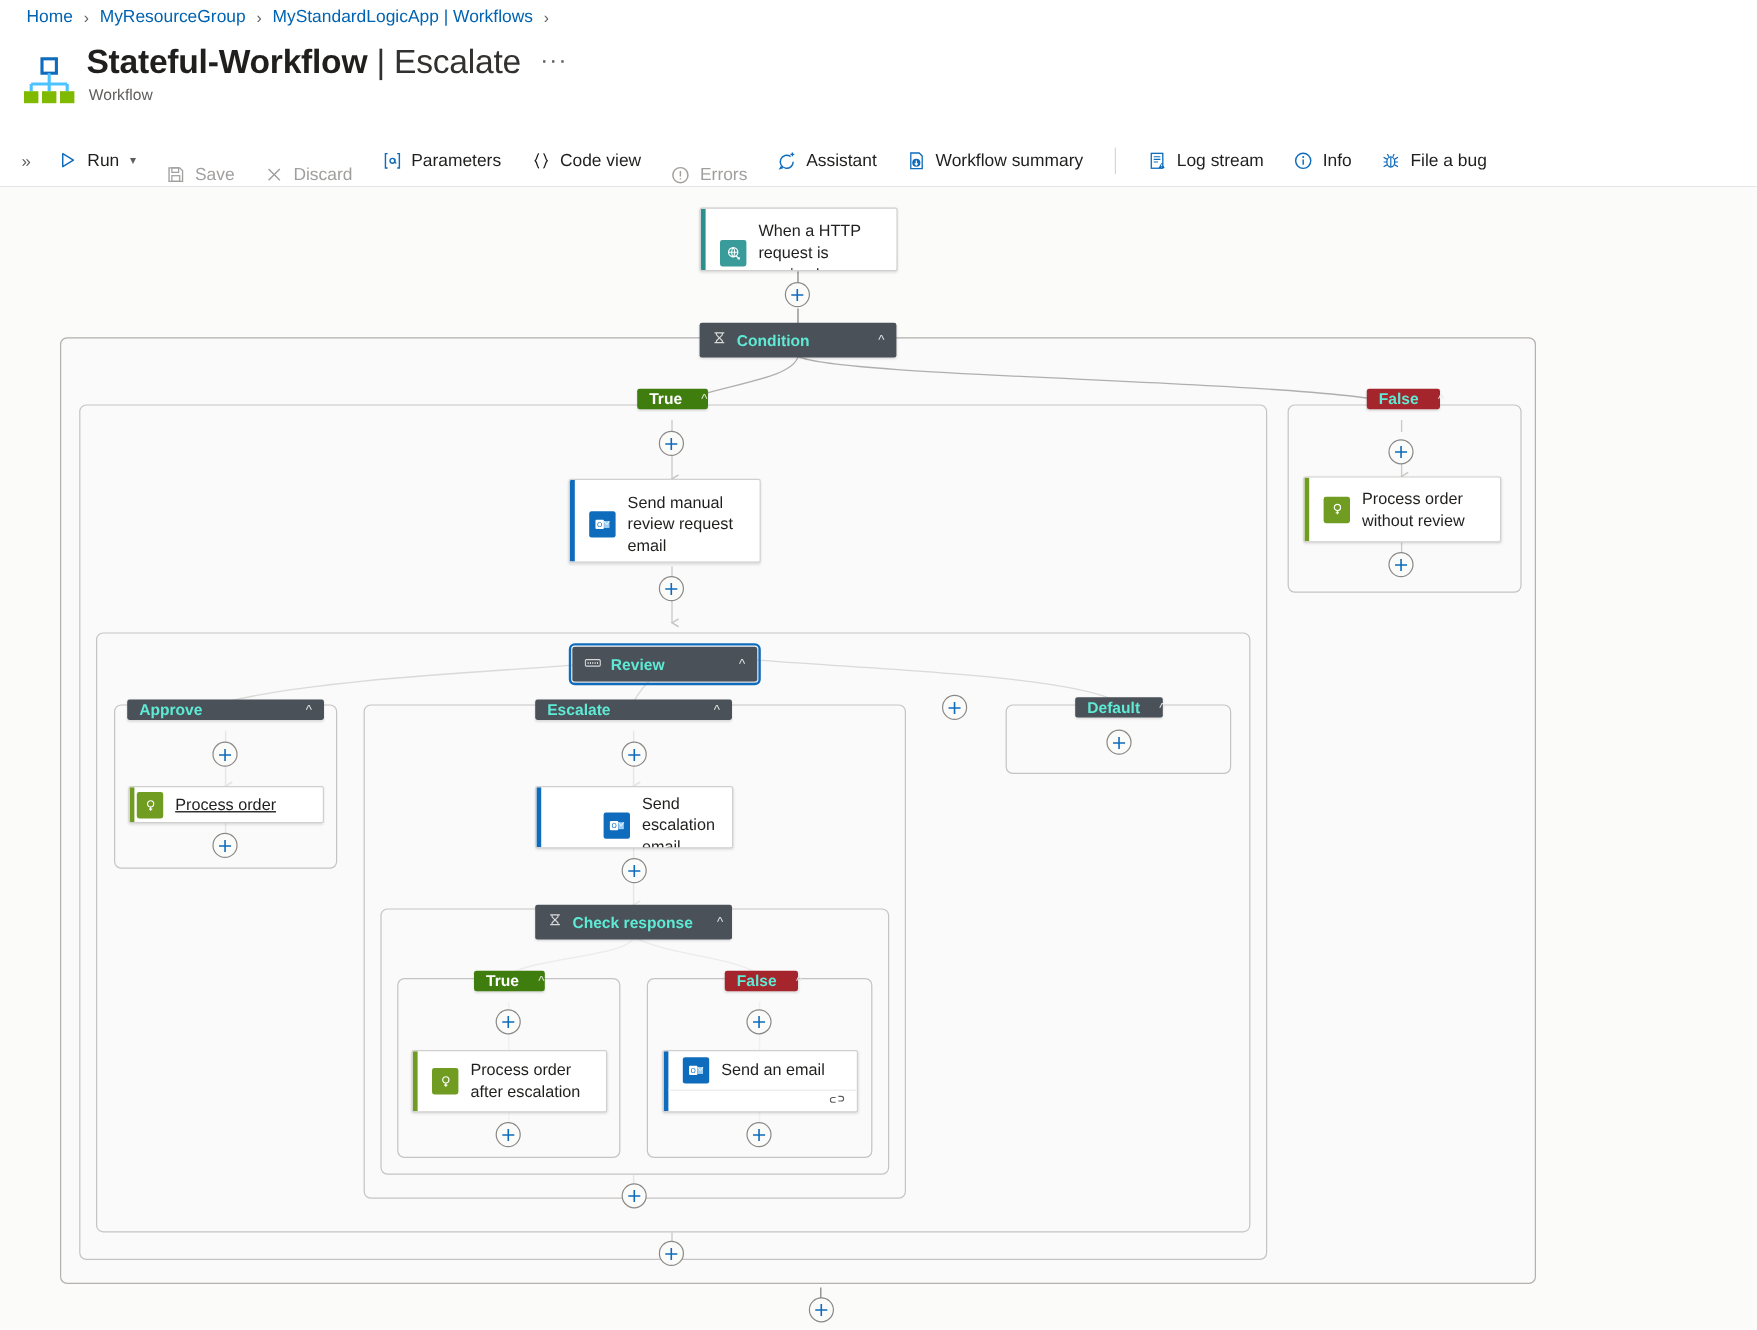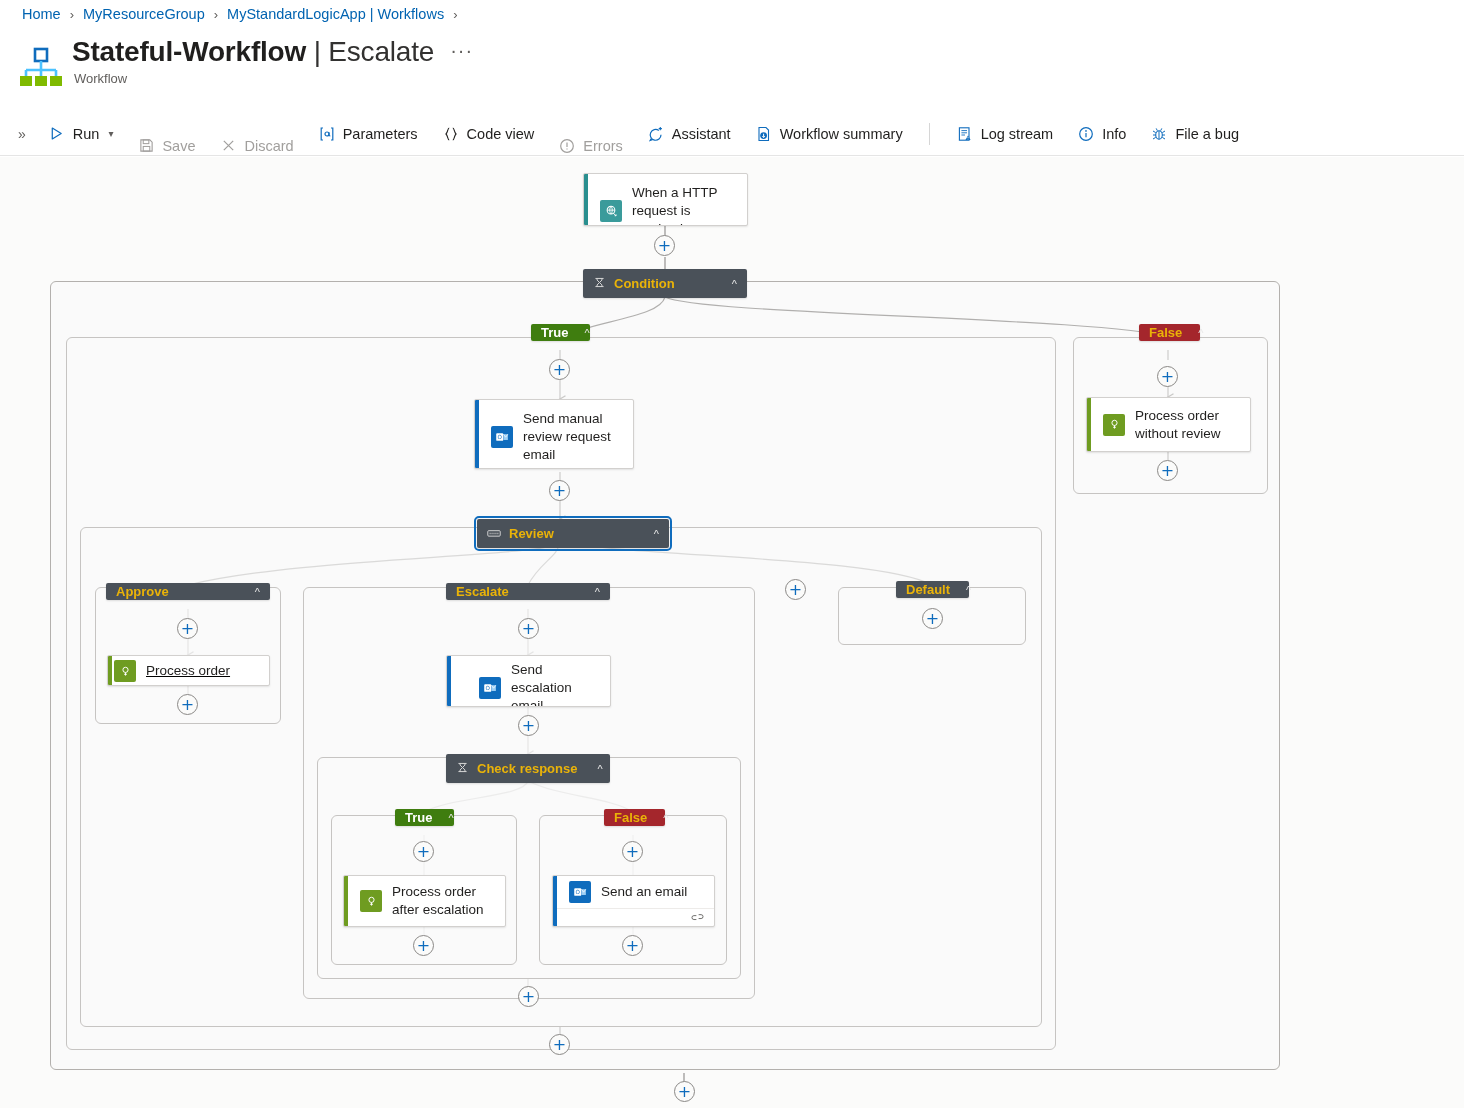--- a/index.html
+++ b/index.html
@@ -92,21 +92,21 @@
   .ico-sq { width: 22px; height: 22px; border-radius: 2px; flex: 0 0 auto;
             display: flex; align-items: center; justify-content: center; }
 
   
   .hdrnode {
     position: absolute; background: #4a5159; border-radius: 2px;
     display: flex; align-items: center; gap: 8px;
     padding: 0 10px; height: 17px; box-shadow: 0 1px 2px rgba(0,0,0,0.12);
   }
   .hdrnode.big { height: 29px; }
-  .hdrnode .hlabel { font-size: 13px; color: #eab308; font-weight: 600; white-space: nowrap; }
+  .hdrnode .hlabel { font-size: 13px; color: #5eead4; font-weight: 600; white-space: nowrap; }
   .hdrnode .hchev { margin-left: auto; color: #e8e8e8; font-size: 11px; padding-left: 12px; }
   .hdrnode.selected { outline: 2px solid #0f6cbd; outline-offset: 1px; }
   .hdrnode.green { background: #3f7d0f; }
   .hdrnode.green .hlabel { color: #ffffff; }
   .hdrnode.red { background: #a4262c; }
 
   
   .plus {
     position: absolute; width: 21px; height: 21px; border-radius: 50%;
     border: 1px solid #8a8886; background: #fbfbfa;
@@ -388,21 +388,21 @@
               <rect x="9.6" y="4.8" width="5.1" height="6.6" fill="#9fd0f5"></rect>
               <path d="M9.6 4.8 L12.15 8.2 L14.7 4.8" fill="none" stroke="#ffffff" stroke-width="0.8"></path>
             </svg>
           </span>
           <span class="label">Send manual review request email</span>
         </div>
 
       </div>
     </div>
 
-    <div class="hdrnode big selected" style="left:477px; top:362px; width:192px;justify-content:flex-end;">
+    <div class="hdrnode big selected" style="left:477px; top:382px; width:154px;justify-content:flex-end;">
       <span>
         <svg width="14" height="11" viewBox="0 0 18 12">
           <rect x="1" y="2.4" width="16" height="7" rx="1.2" fill="none" stroke="#d9d9d9" stroke-width="1.2"></rect>
           <path d="M4 5 V7 M6.5 5 V7 M9 5 V7 M11.5 5 V7 M14 5 V7" stroke="#d9d9d9" stroke-width="1.1"></path>
         </svg>
       </span>
       <span class="hlabel">Review</span>
       <span class="hchev">^</span>
     </div>
 
@@ -430,21 +430,21 @@
             </svg>
           </span>
           <span class="label">Process order</span>
         </div>
       </div>
     </div>
 
     <div class="node" style="left:446px; top:498px; width:165px; height:52px;">
       <div class="accent" style="background:#0f6cbd;"></div>
       <div class="body">
-        <div class="main" style="padding:5px 10px 5px 28px;">
+        <div class="main" style="padding:5px 10px 5px 8px;margin-left:44px;">
           <span class="ico-sq" style="background:#0f6cbd;">
             <svg width="14" height="14" viewBox="0 0 16 16">
               <rect x="1.4" y="3.6" width="8" height="8.8" rx="1" fill="#ffffff"></rect>
               <text x="5.4" y="10.3" font-size="6.4" fill="#0f6cbd" text-anchor="middle" font-family="DejaVu Sans, sans-serif">O</text>
               <rect x="9.6" y="4.8" width="5.1" height="6.6" fill="#9fd0f5"></rect>
               <path d="M9.6 4.8 L12.15 8.2 L14.7 4.8" fill="none" stroke="#ffffff" stroke-width="0.8"></path>
             </svg>
           </span>
           <span class="label">Send escalation email</span>
         </div>

